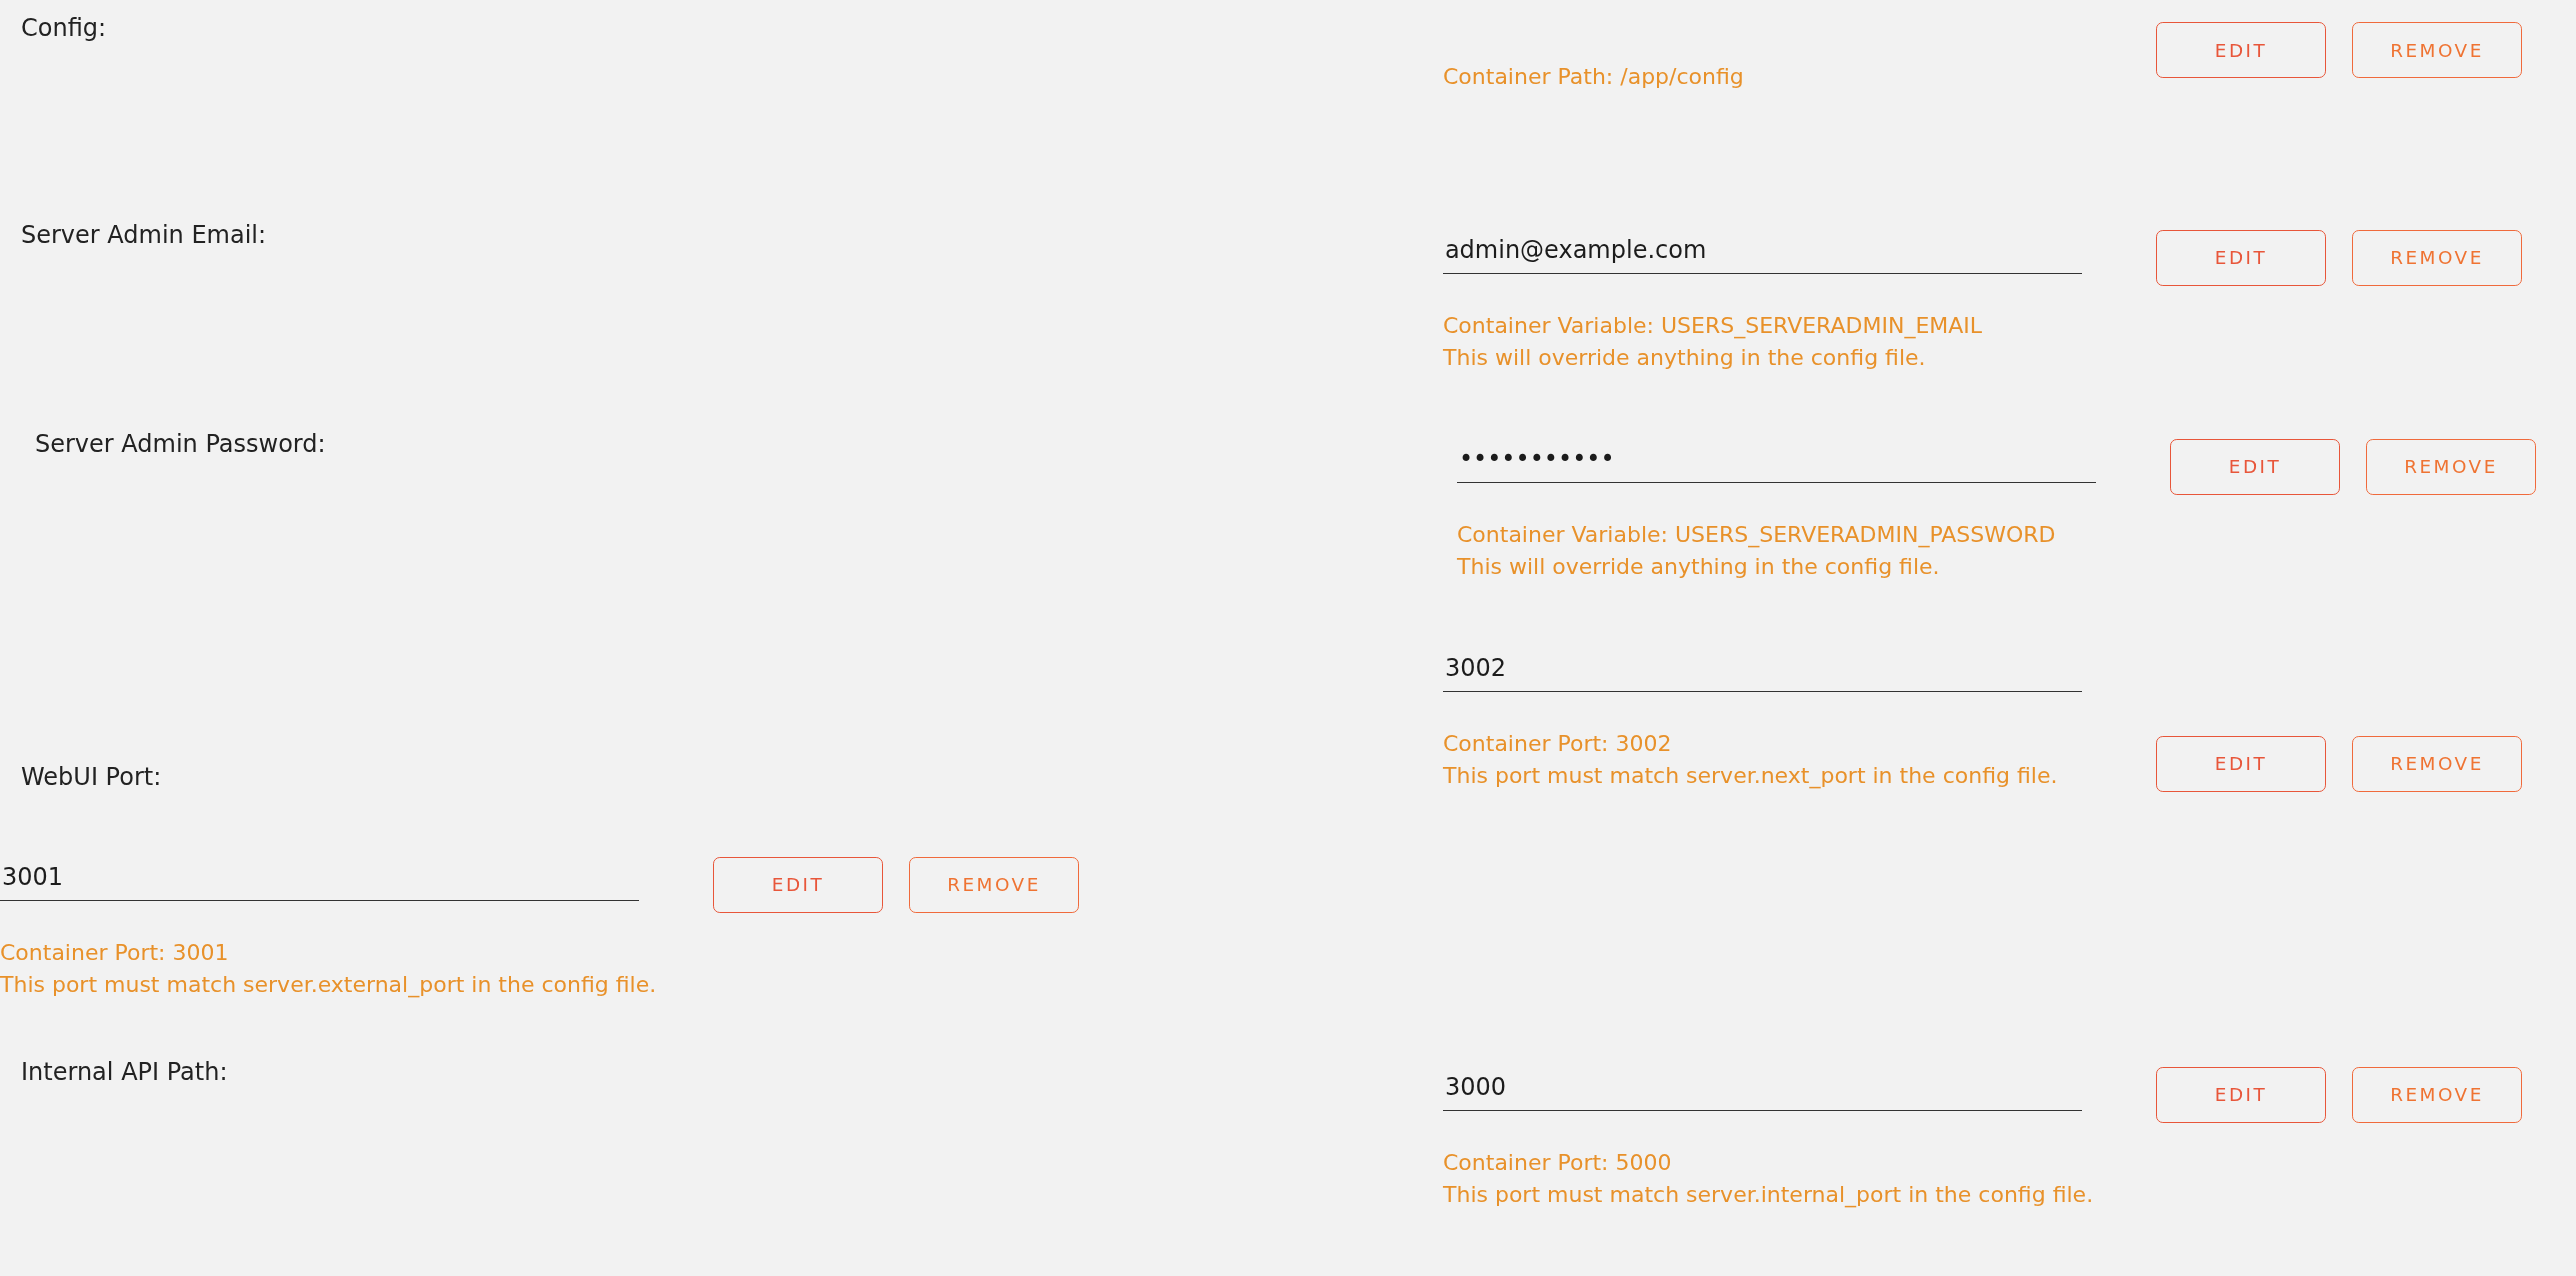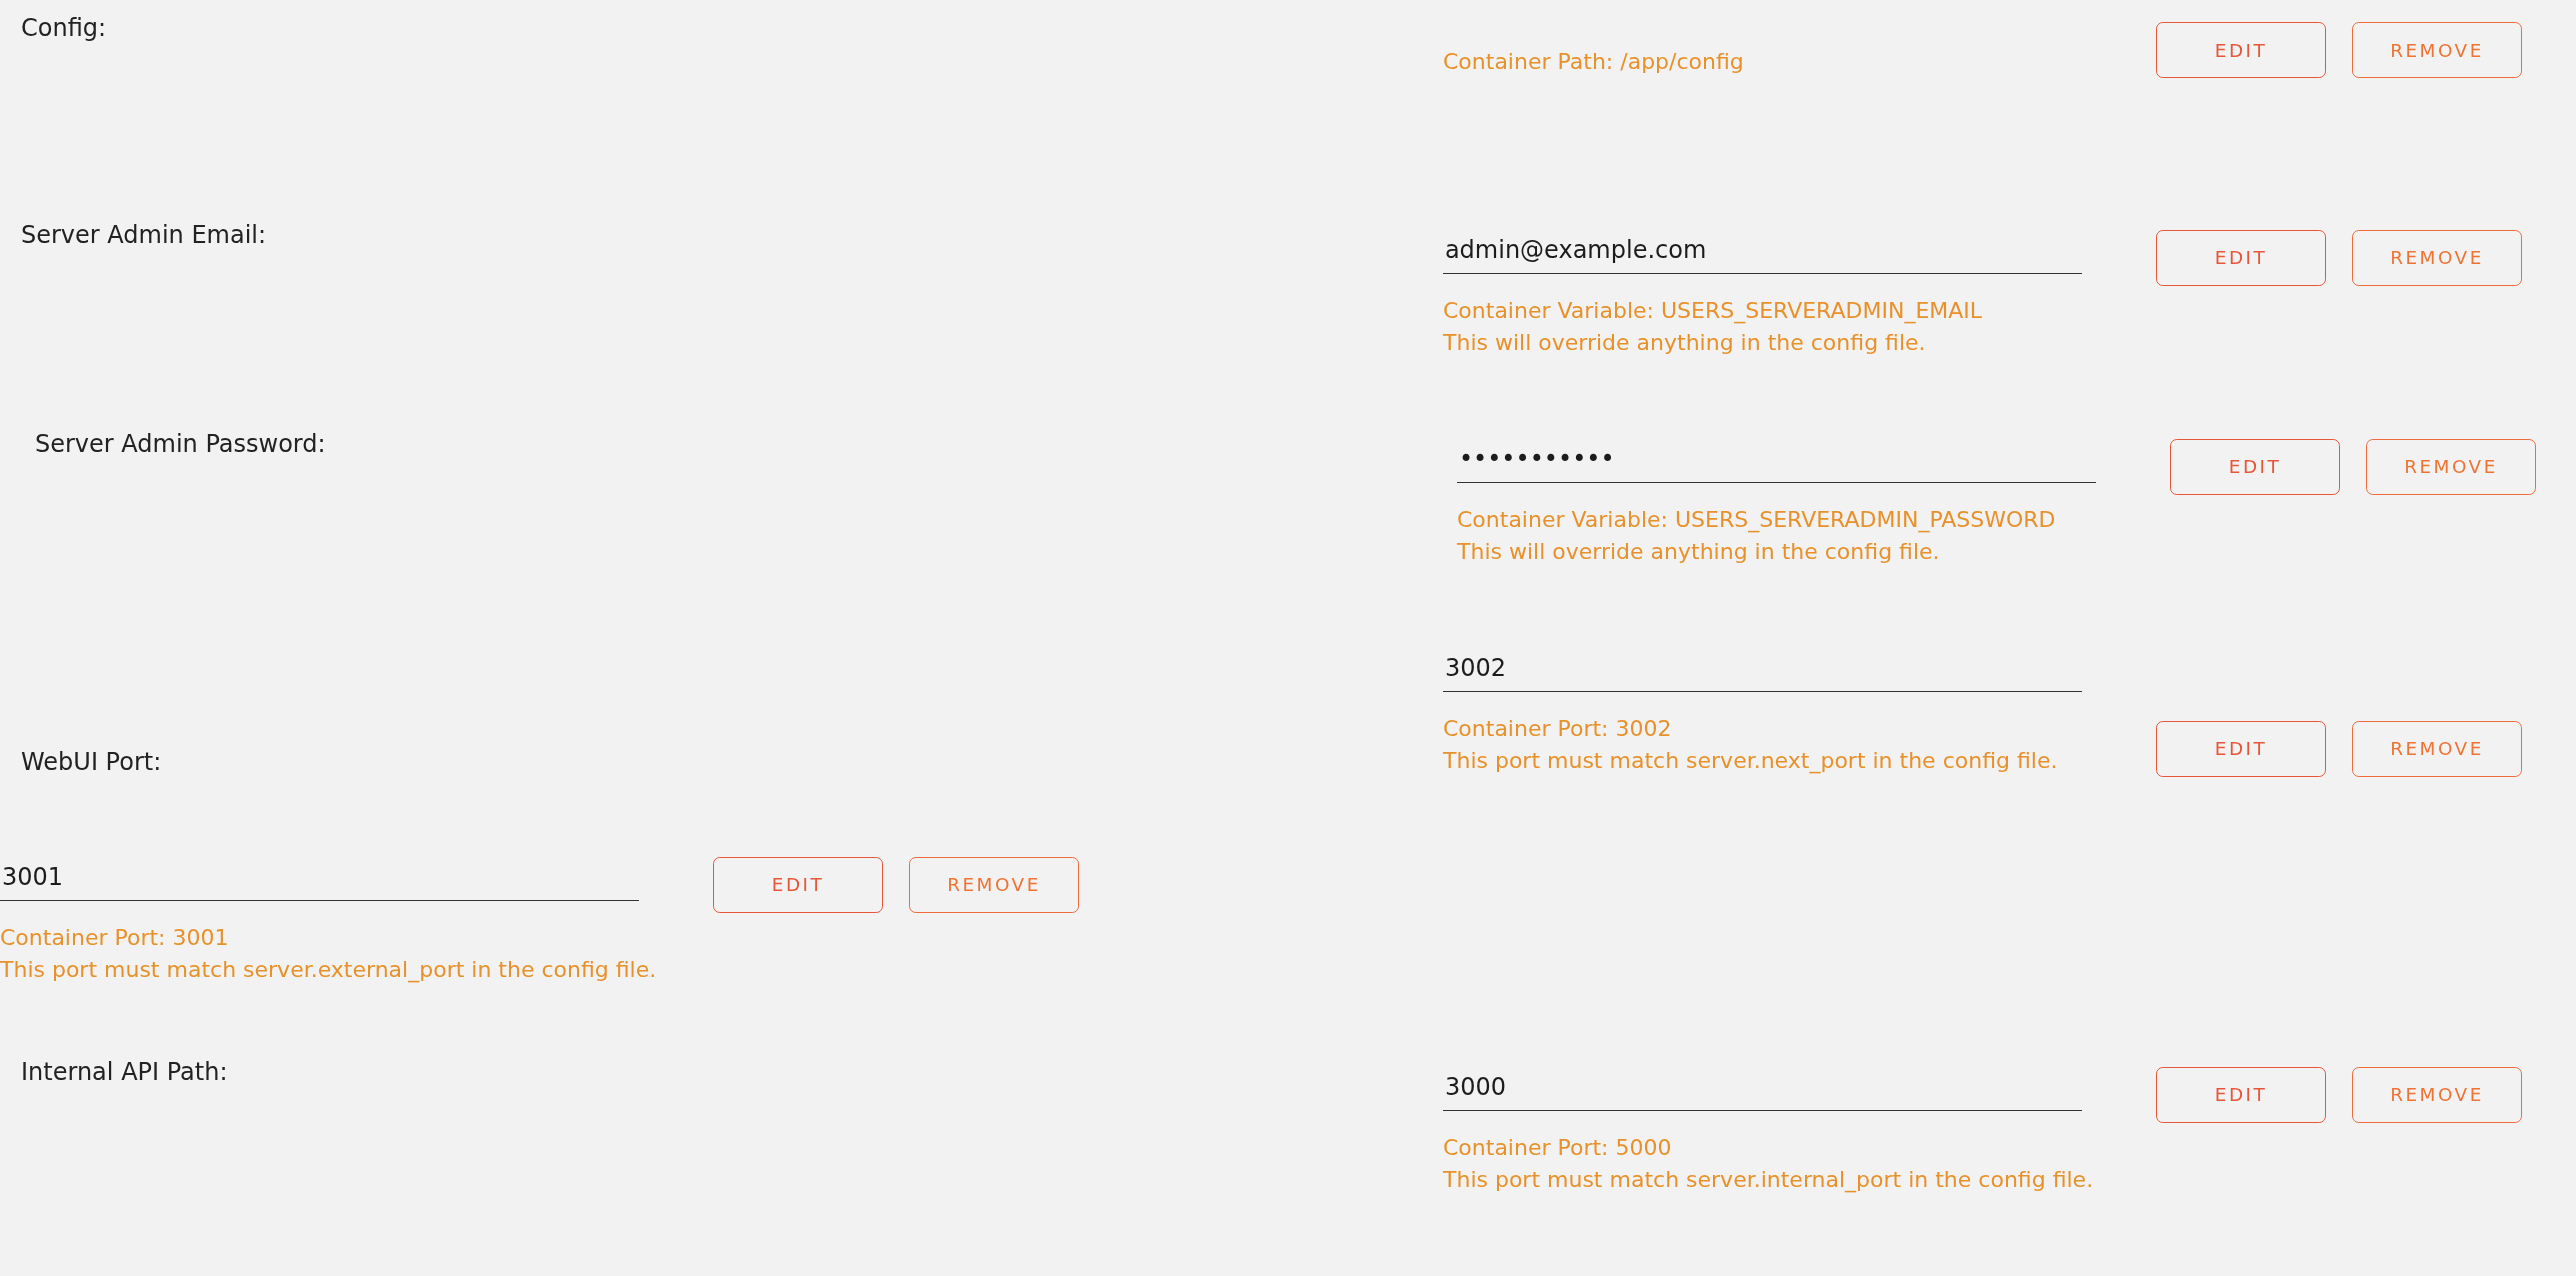--- a/index.html
+++ b/index.html
@@ -45,21 +45,21 @@
     background: transparent;
     font-family: "DejaVu Sans", "Liberation Sans", sans-serif;
     font-size: 24px;
     color: #1c1c1c;
     padding: 3.9px 1.9px 8.7px 1.9px;
     outline: none;
     display: block;
   }
   .field-input::placeholder { color: #8a8a8a; }
   .helper {
-    margin-top: 21px;
+    margin-top: 36px;
     color: #e8912a;
     font-size: 22px;
     line-height: 1.45;
     white-space: pre-line;
   }
   .btn-col {
     flex: 0 0 auto;
     display: flex;
     gap: 26px;
     padding-left: 35px;

